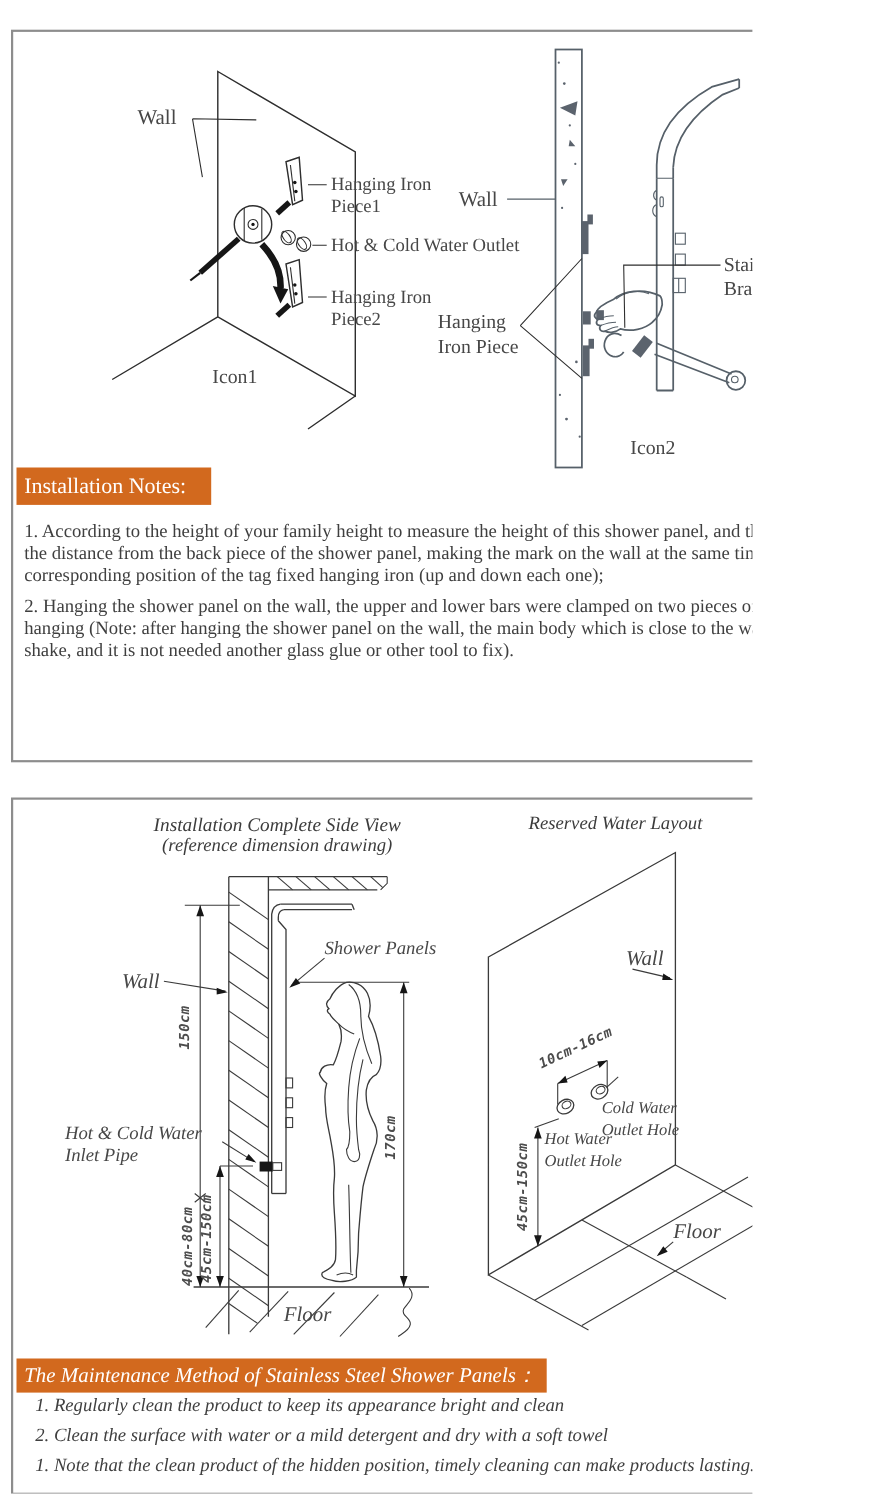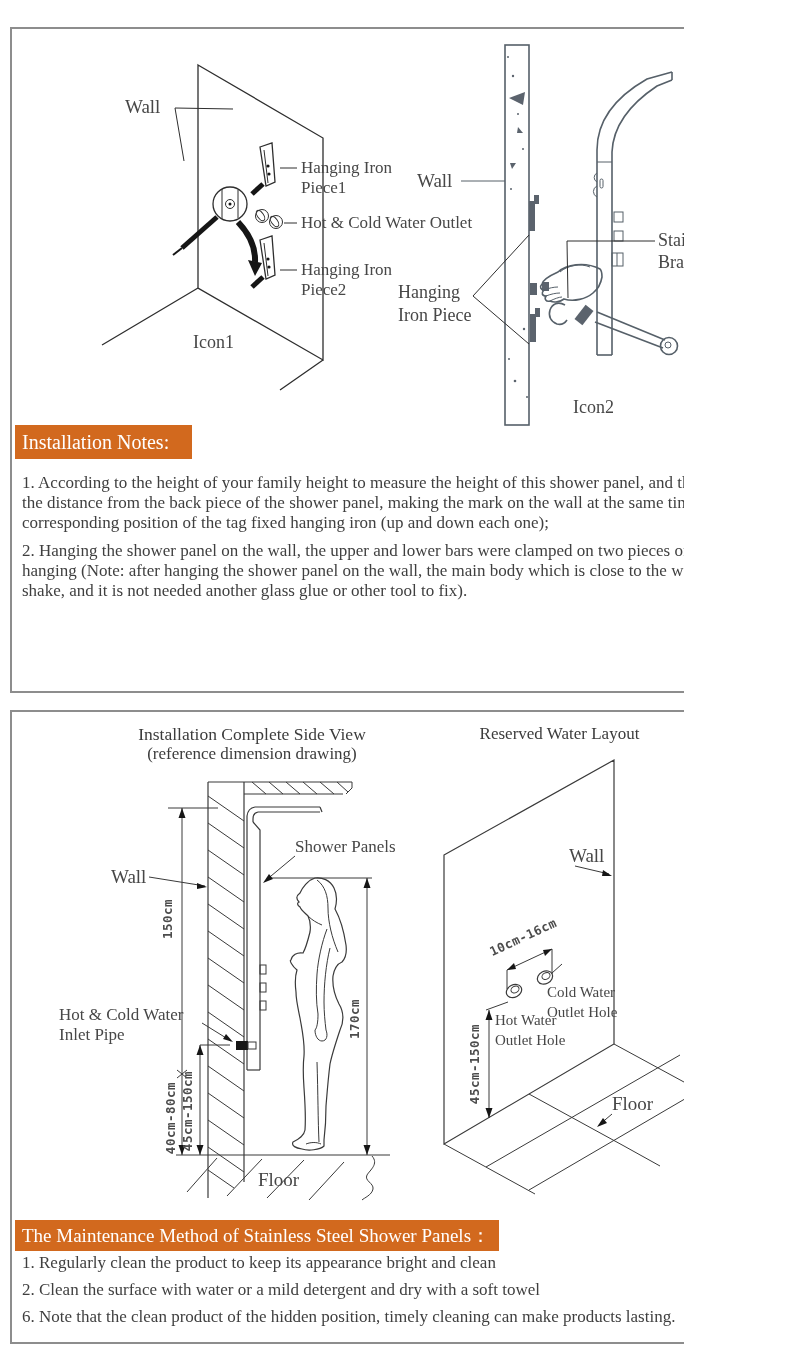--- a/index.html
+++ b/index.html
@@ -1,27 +1,27 @@
 <!DOCTYPE html>
 <html><head>
 <meta charset="utf-8">
 <style>
   html,body{margin:0;padding:0;background:#ffffff;}
   .page{position:relative;width:684px;height:1358px;background:#ffffff;
         font-family:"Liberation Serif","DejaVu Serif",serif;overflow:hidden;}
   .panel{position:absolute;left:10px;width:774px;border:2px solid #8d8d8d;background:#ffffff;}
   .panel1{top:27px;height:662px;}
-  .panel2{top:710px;height:630px;}
+  .panel2{top:725px;height:630px;font-style:italic;}
   .dsvg{position:absolute;left:0;top:0;display:block;}
   .badge{position:absolute;left:3px;background:#d2691e;color:#ffffff;
          font-size:20px;line-height:24px;padding:5px 23px 5px 7px;white-space:nowrap;}
   .badge2{font-size:19px;line-height:23px;padding:4px 9px 4px 7px;}
   .notes{position:absolute;left:10px;right:16px;color:#3f3f3f;font-size:17px;line-height:20px;}
   .notes p{margin:0 0 8px 0;}
-  .notes2 p{margin:0 0 7px 0;line-height:20px;}
+  .notes2 p{margin:0 0 7px 10px;line-height:20px;}
   .dtitle{position:absolute;text-align:center;color:#3c3c3c;font-size:17px;line-height:20px;}
   .dtitle .t1{font-size:17.5px;}
   
   text{fill:#474747;font-family:"Liberation Serif","DejaVu Serif",serif;font-size:17px;}
   text.big{font-size:19px;}
   text.cap{font-size:18px;}
   text.sm{font-size:15px;}
   text.dim{font-family:"DejaVu Sans Mono",monospace;font-size:12.5px;font-weight:bold;
            fill:#4c4c4c;letter-spacing:0.5px;}
   .ln1{stroke:#2e2e2e;stroke-width:1.3;fill:none;}
@@ -366,16 +366,16 @@
         <line class="ln3 thin" x1="600" y1="402" x2="587" y2="413"></line>
         <polygon class="blk" points="585,415 591,406 595,411"></polygon>
       </g>
     </svg>
 
     <div class="badge badge2" style="top:508px;">The Maintenance Method of Stainless Steel Shower Panels：</div>
 
     <div class="notes notes2" style="top:541px;">
       <p>1. Regularly clean the product to keep its appearance bright and clean</p>
       <p>2. Clean the surface with water or a mild detergent and dry with a soft towel</p>
-      <p>6. Note that the clean product of the hidden position, timely cleaning can make products lasting.</p>
+      <p>1. Note that the clean product of the hidden position, timely cleaning can make products lasting.</p>
     </div>
   </div>
 </div>
 
 </body></html>

